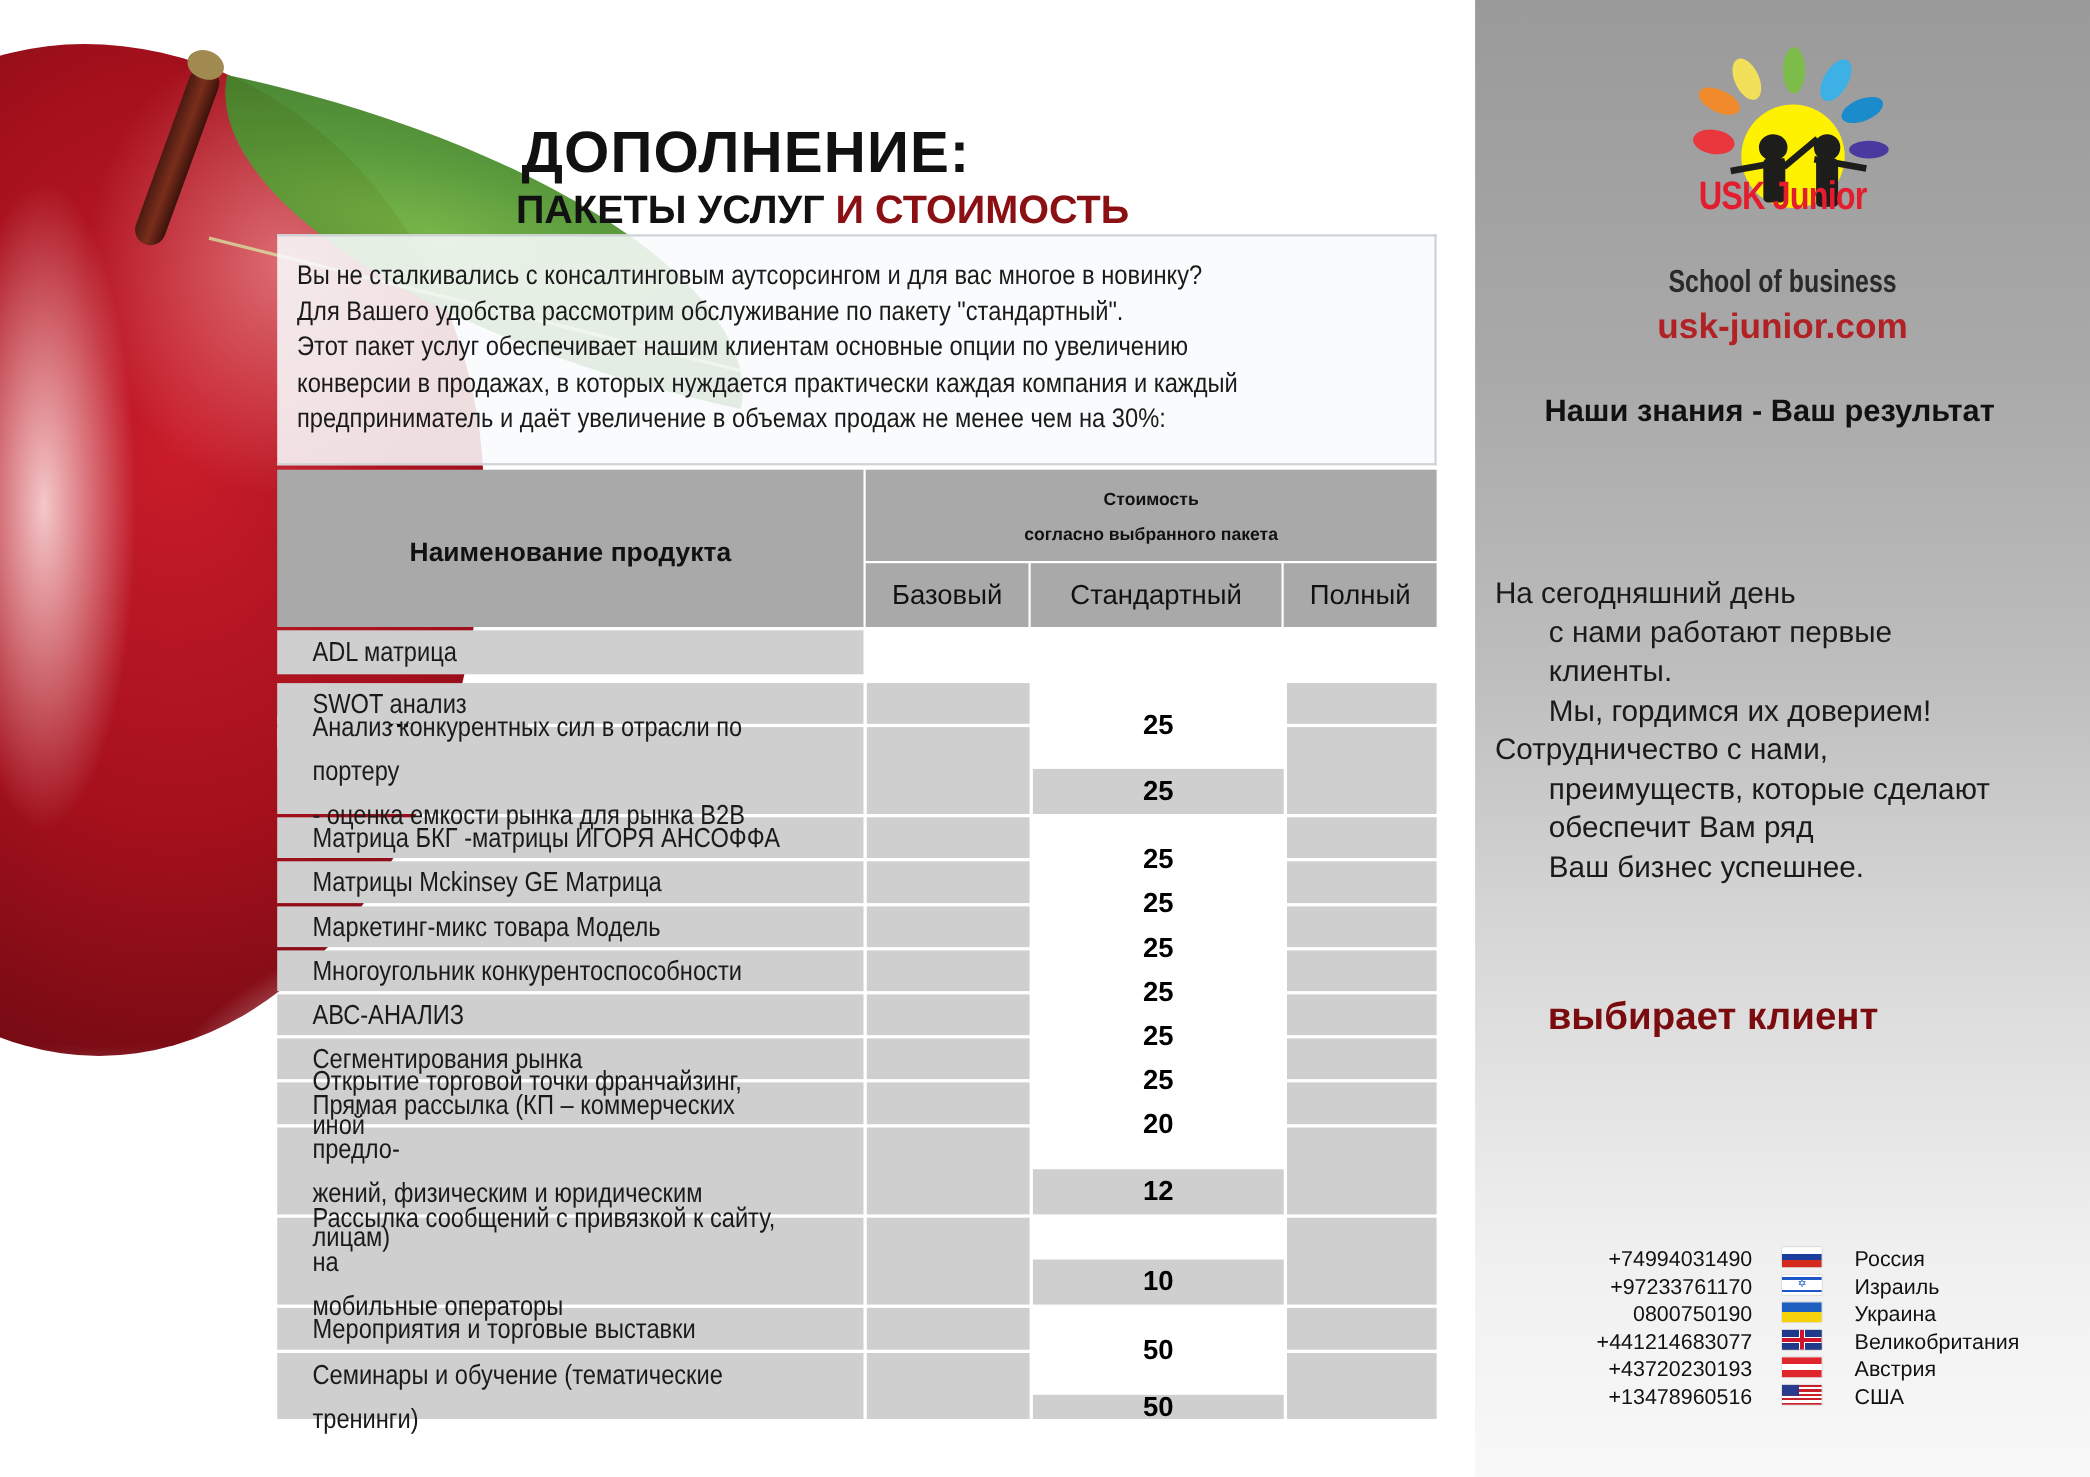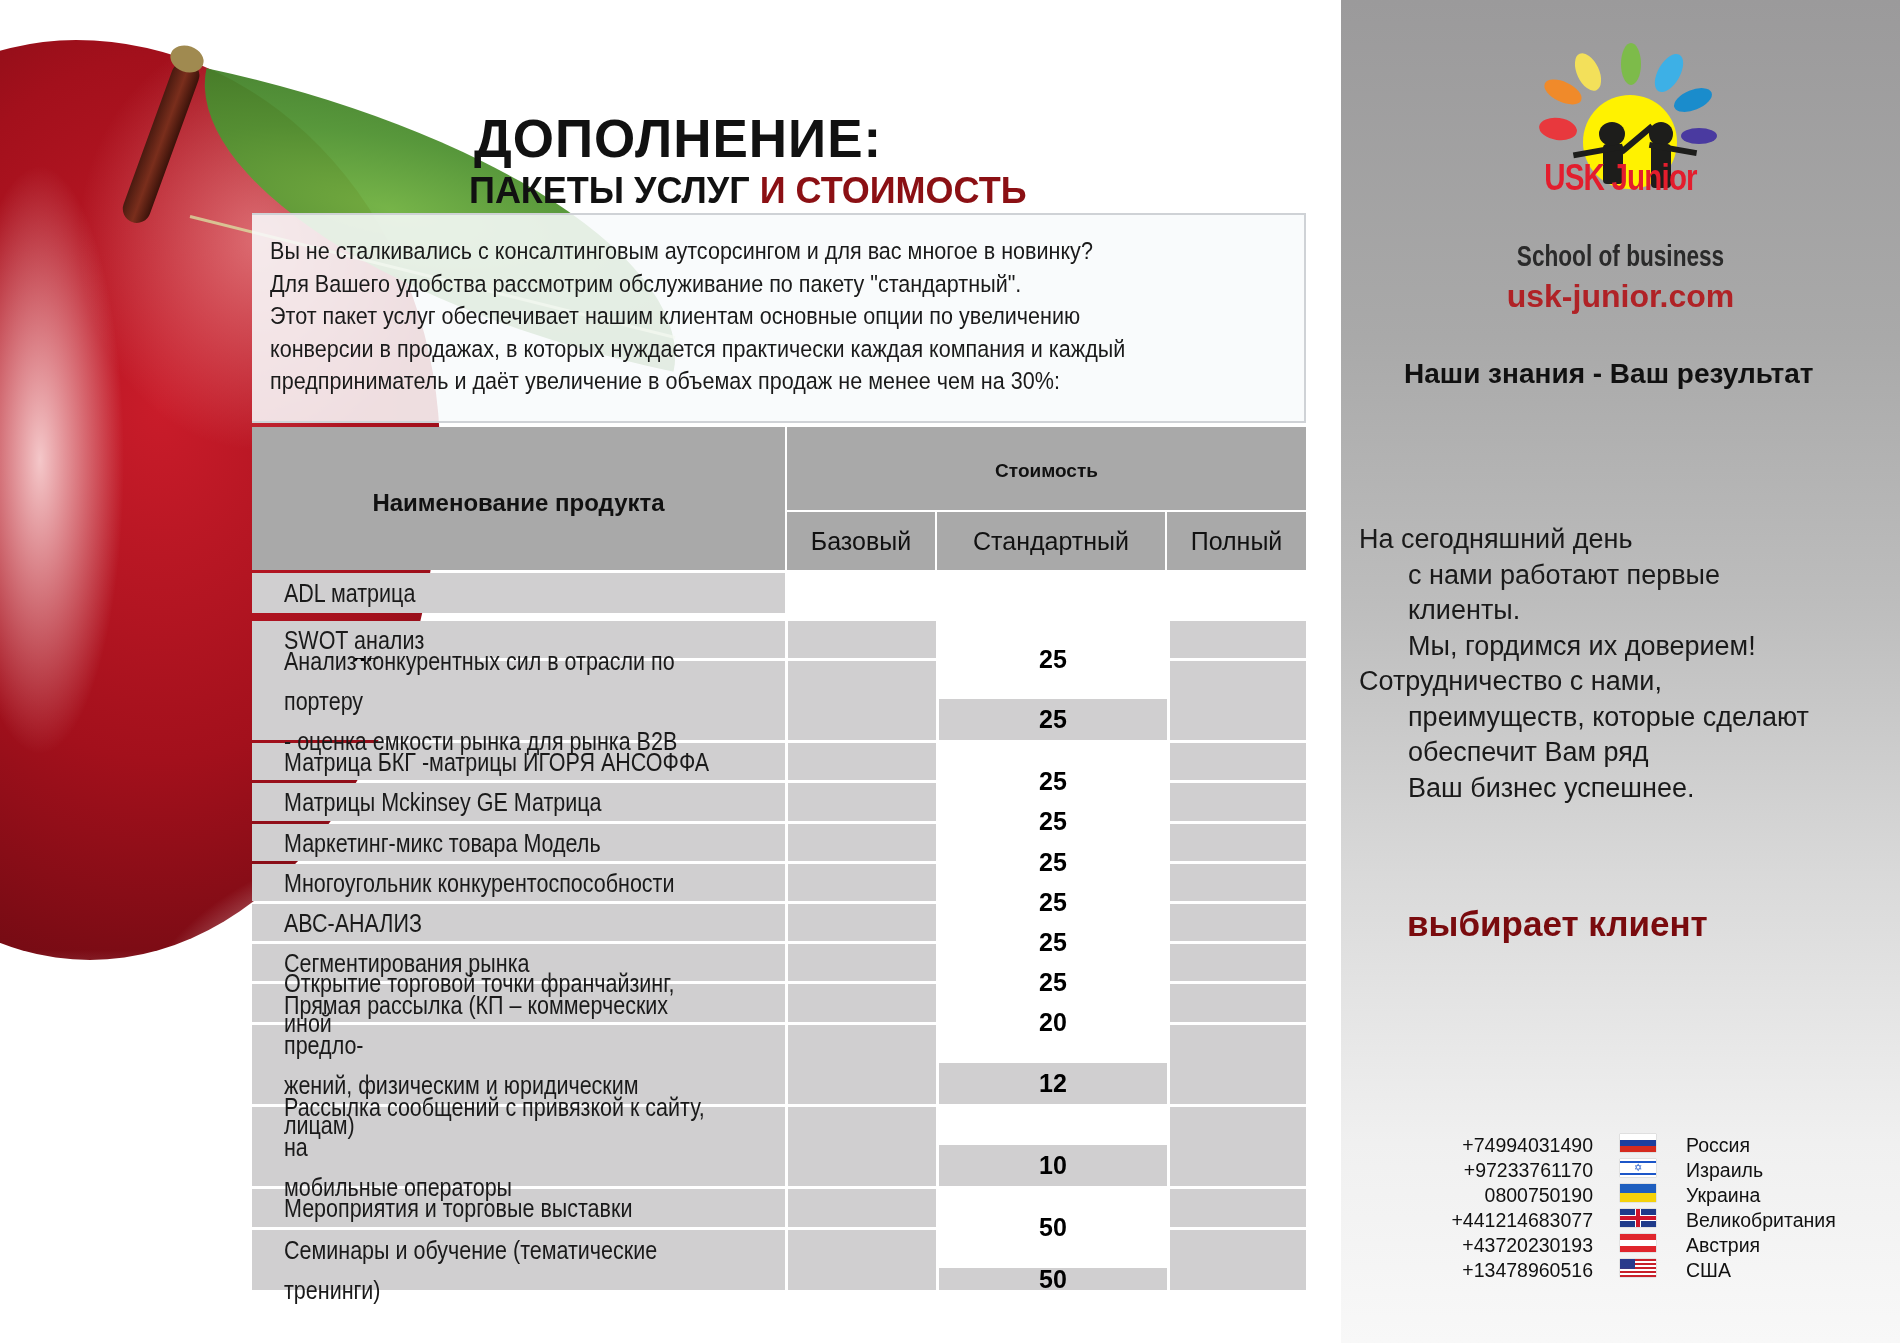--- a/index.html
+++ b/index.html
@@ -54,21 +54,21 @@
     border: 2px solid #cfd2d6; border-left: none;
     padding: 20px 18px 0 18px;
   }
   .intro-box p { font-size: 24.5px; line-height: 32.5px; color: #1a1a1a; transform: scaleX(0.88); transform-origin: left; white-space: nowrap; }
 
   
   .price-table { position: absolute; left: 252px; top: 427px; width: 1054px; }
   .thead { position: relative; height: 143px; }
   .th { position: absolute; background: #a9a9a9; display: flex; align-items: center; justify-content: center; text-align: center; color: #111; }
   .th-name { left: 0; top: 0; width: 533px; height: 143px; font-size: 24px; font-weight: 700; padding-top: 8px; }
-  .th-price { left: 535px; top: 0; width: 519px; height: 83px; font-size: 19px; font-weight: 700; line-height: 32px; flex-direction: column; padding-top: 4px; }
+  .th-price { left: 535px; top: 0; width: 519px; height: 83px; font-size: 16px; font-weight: 700; line-height: 32px; flex-direction: column; padding-top: 4px; }
   .th-base { left: 535px; top: 85px; width: 148px; height: 58px; font-size: 25px; }
   .th-std  { left: 685px; top: 85px; width: 228px; height: 58px; font-size: 25px; }
   .th-full { left: 915px; top: 85px; width: 139px; height: 58px; font-size: 25px; }
   .th-name span, .th-price span, .th-base span, .th-std span, .th-full span { display: block; }
 
   .tbody { margin-top: 3px; }
   .tr { display: flex; margin-bottom: 3px; }
   .td { background: #d0cfd0; margin-right: 3px; display: flex; align-items: center; }
   .td:last-child { margin-right: 0; }
   .td-name { width: 533px; padding-left: 32px; }
@@ -129,20 +129,21 @@
   <p>предприниматель и даёт увеличение в объемах продаж не менее чем на 30%:</p>
 </div>
 
 <div class="price-table">
   <div class="thead">
     <div class="th th-name">
         <span>Наименование продукта</span>
       </div>
     <div class="th th-price">
       <span>Стоимость</span>
+      <span>согласно выбранного пакета</span>
     </div>
     <div class="th th-base">
         <span>Базовый</span>
       </div>
     <div class="th th-std">
         <span>Стандартный</span>
       </div>
     <div class="th th-full">
         <span>Полный</span>
       </div>

